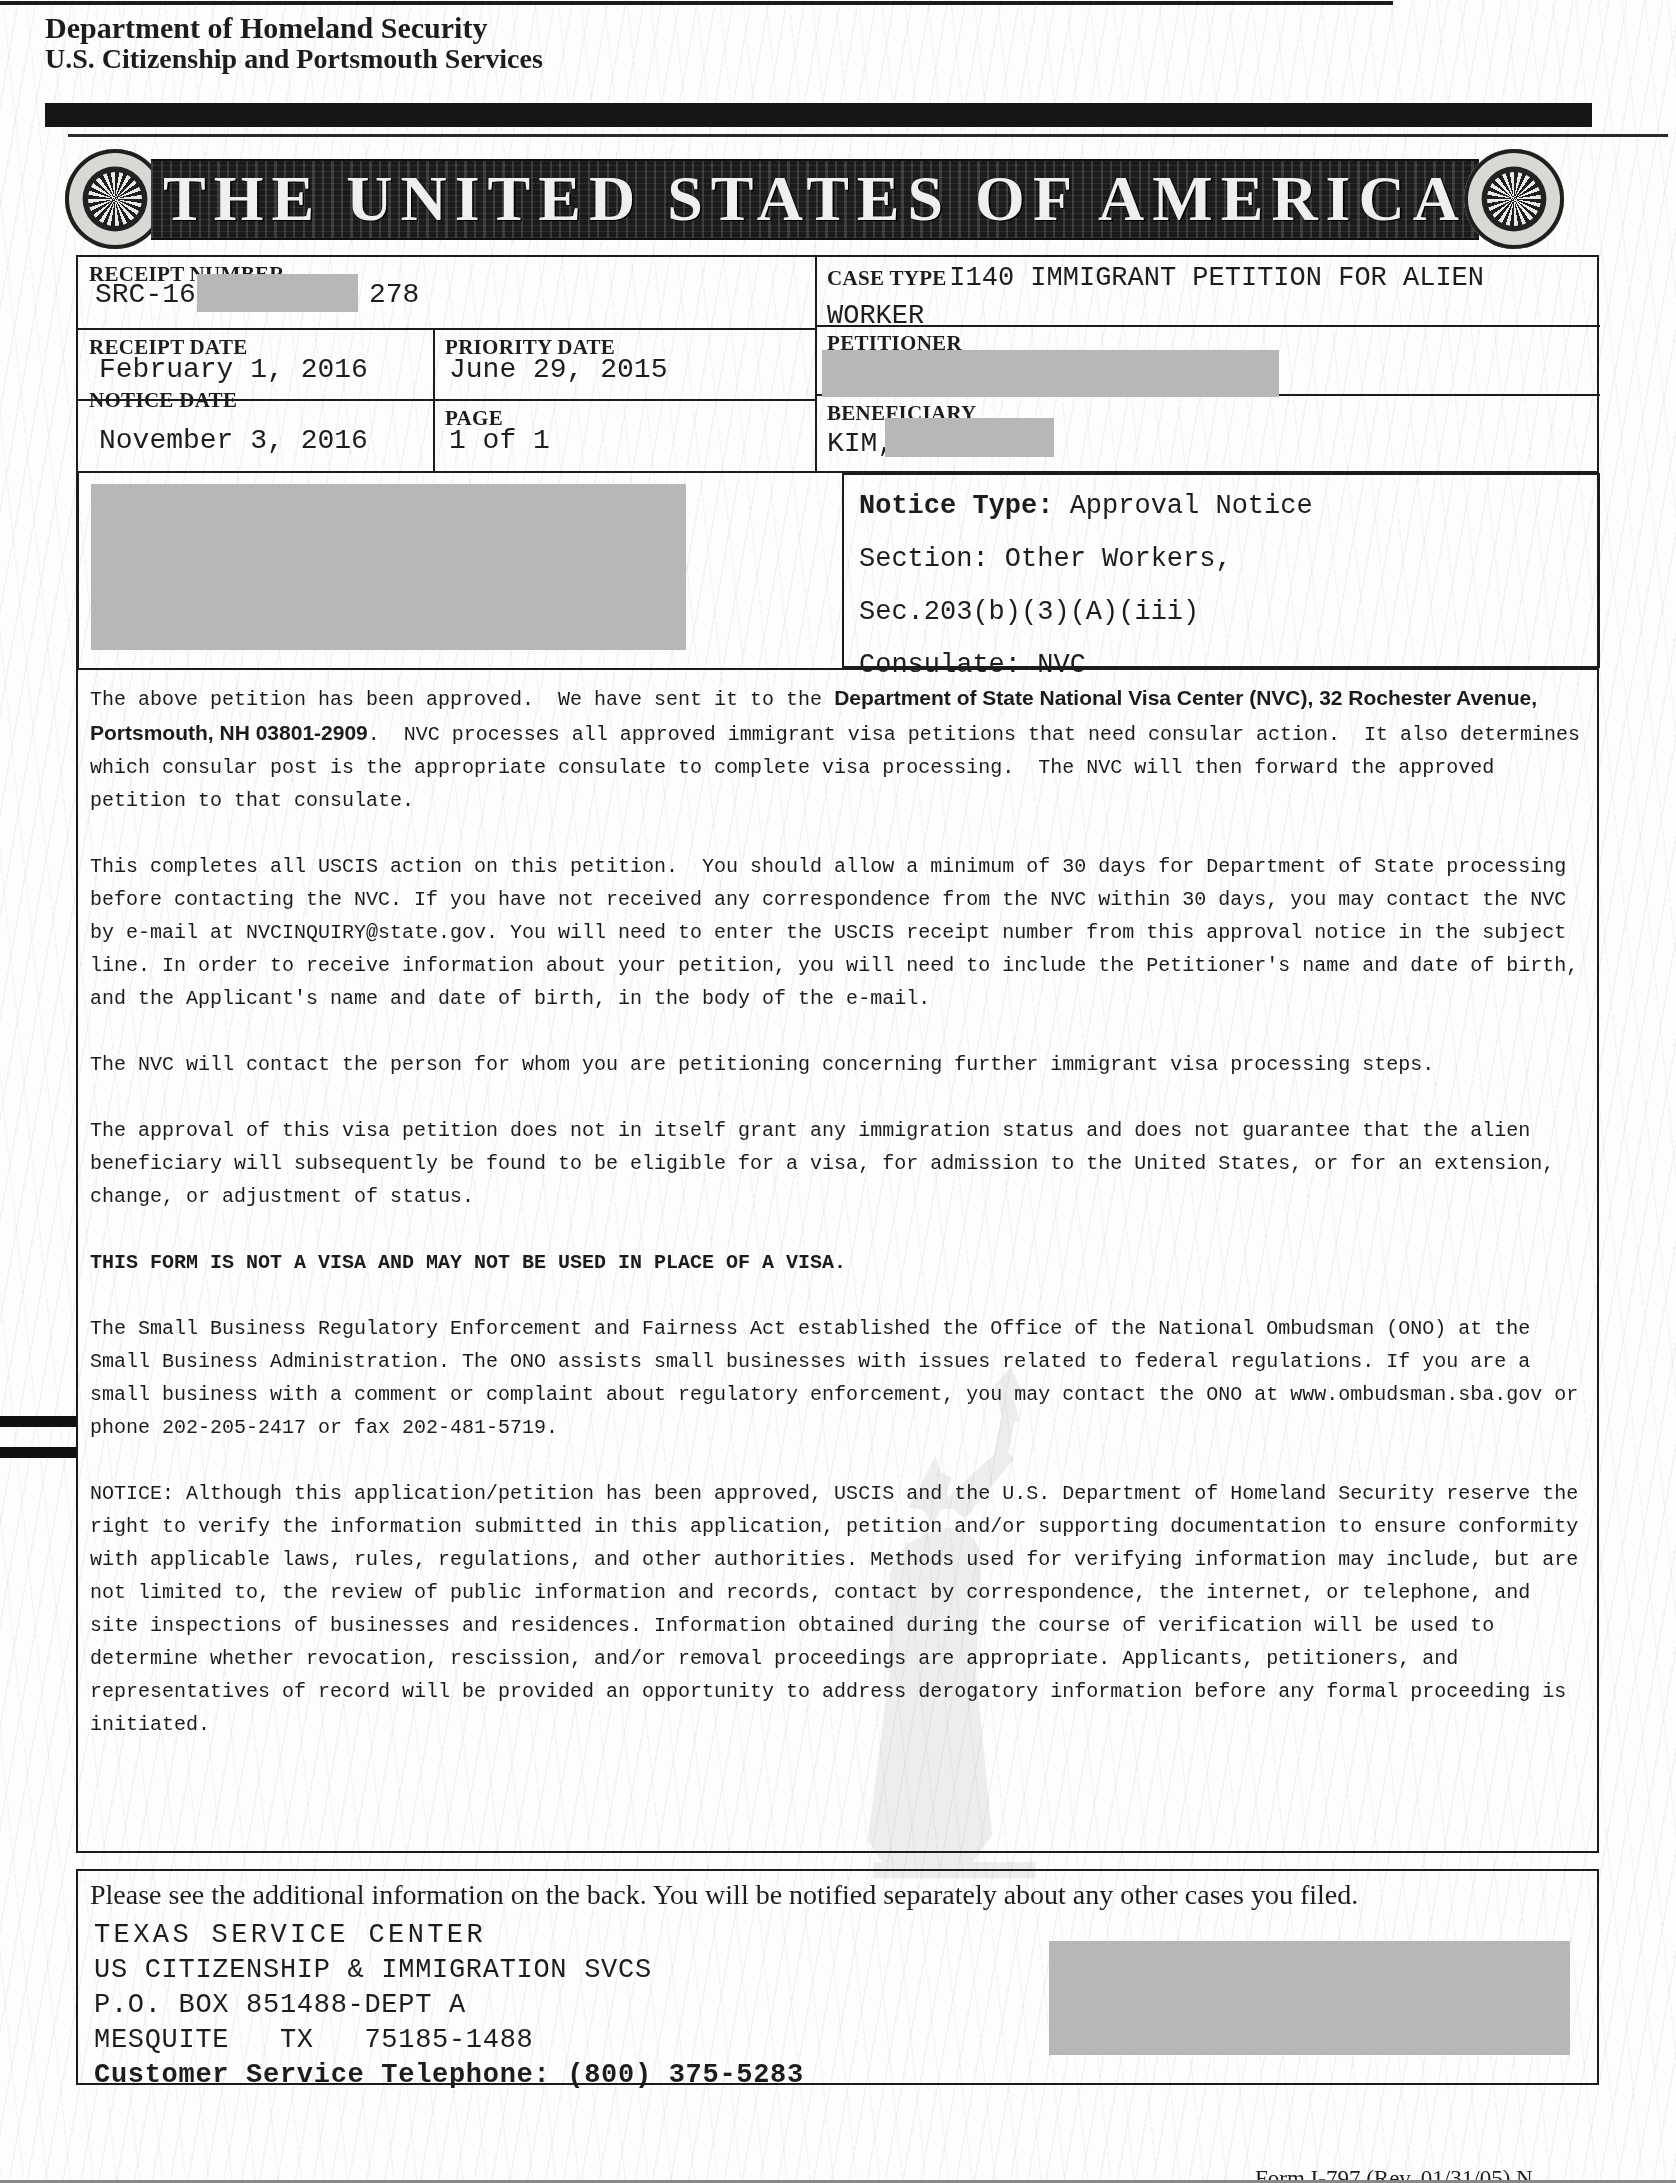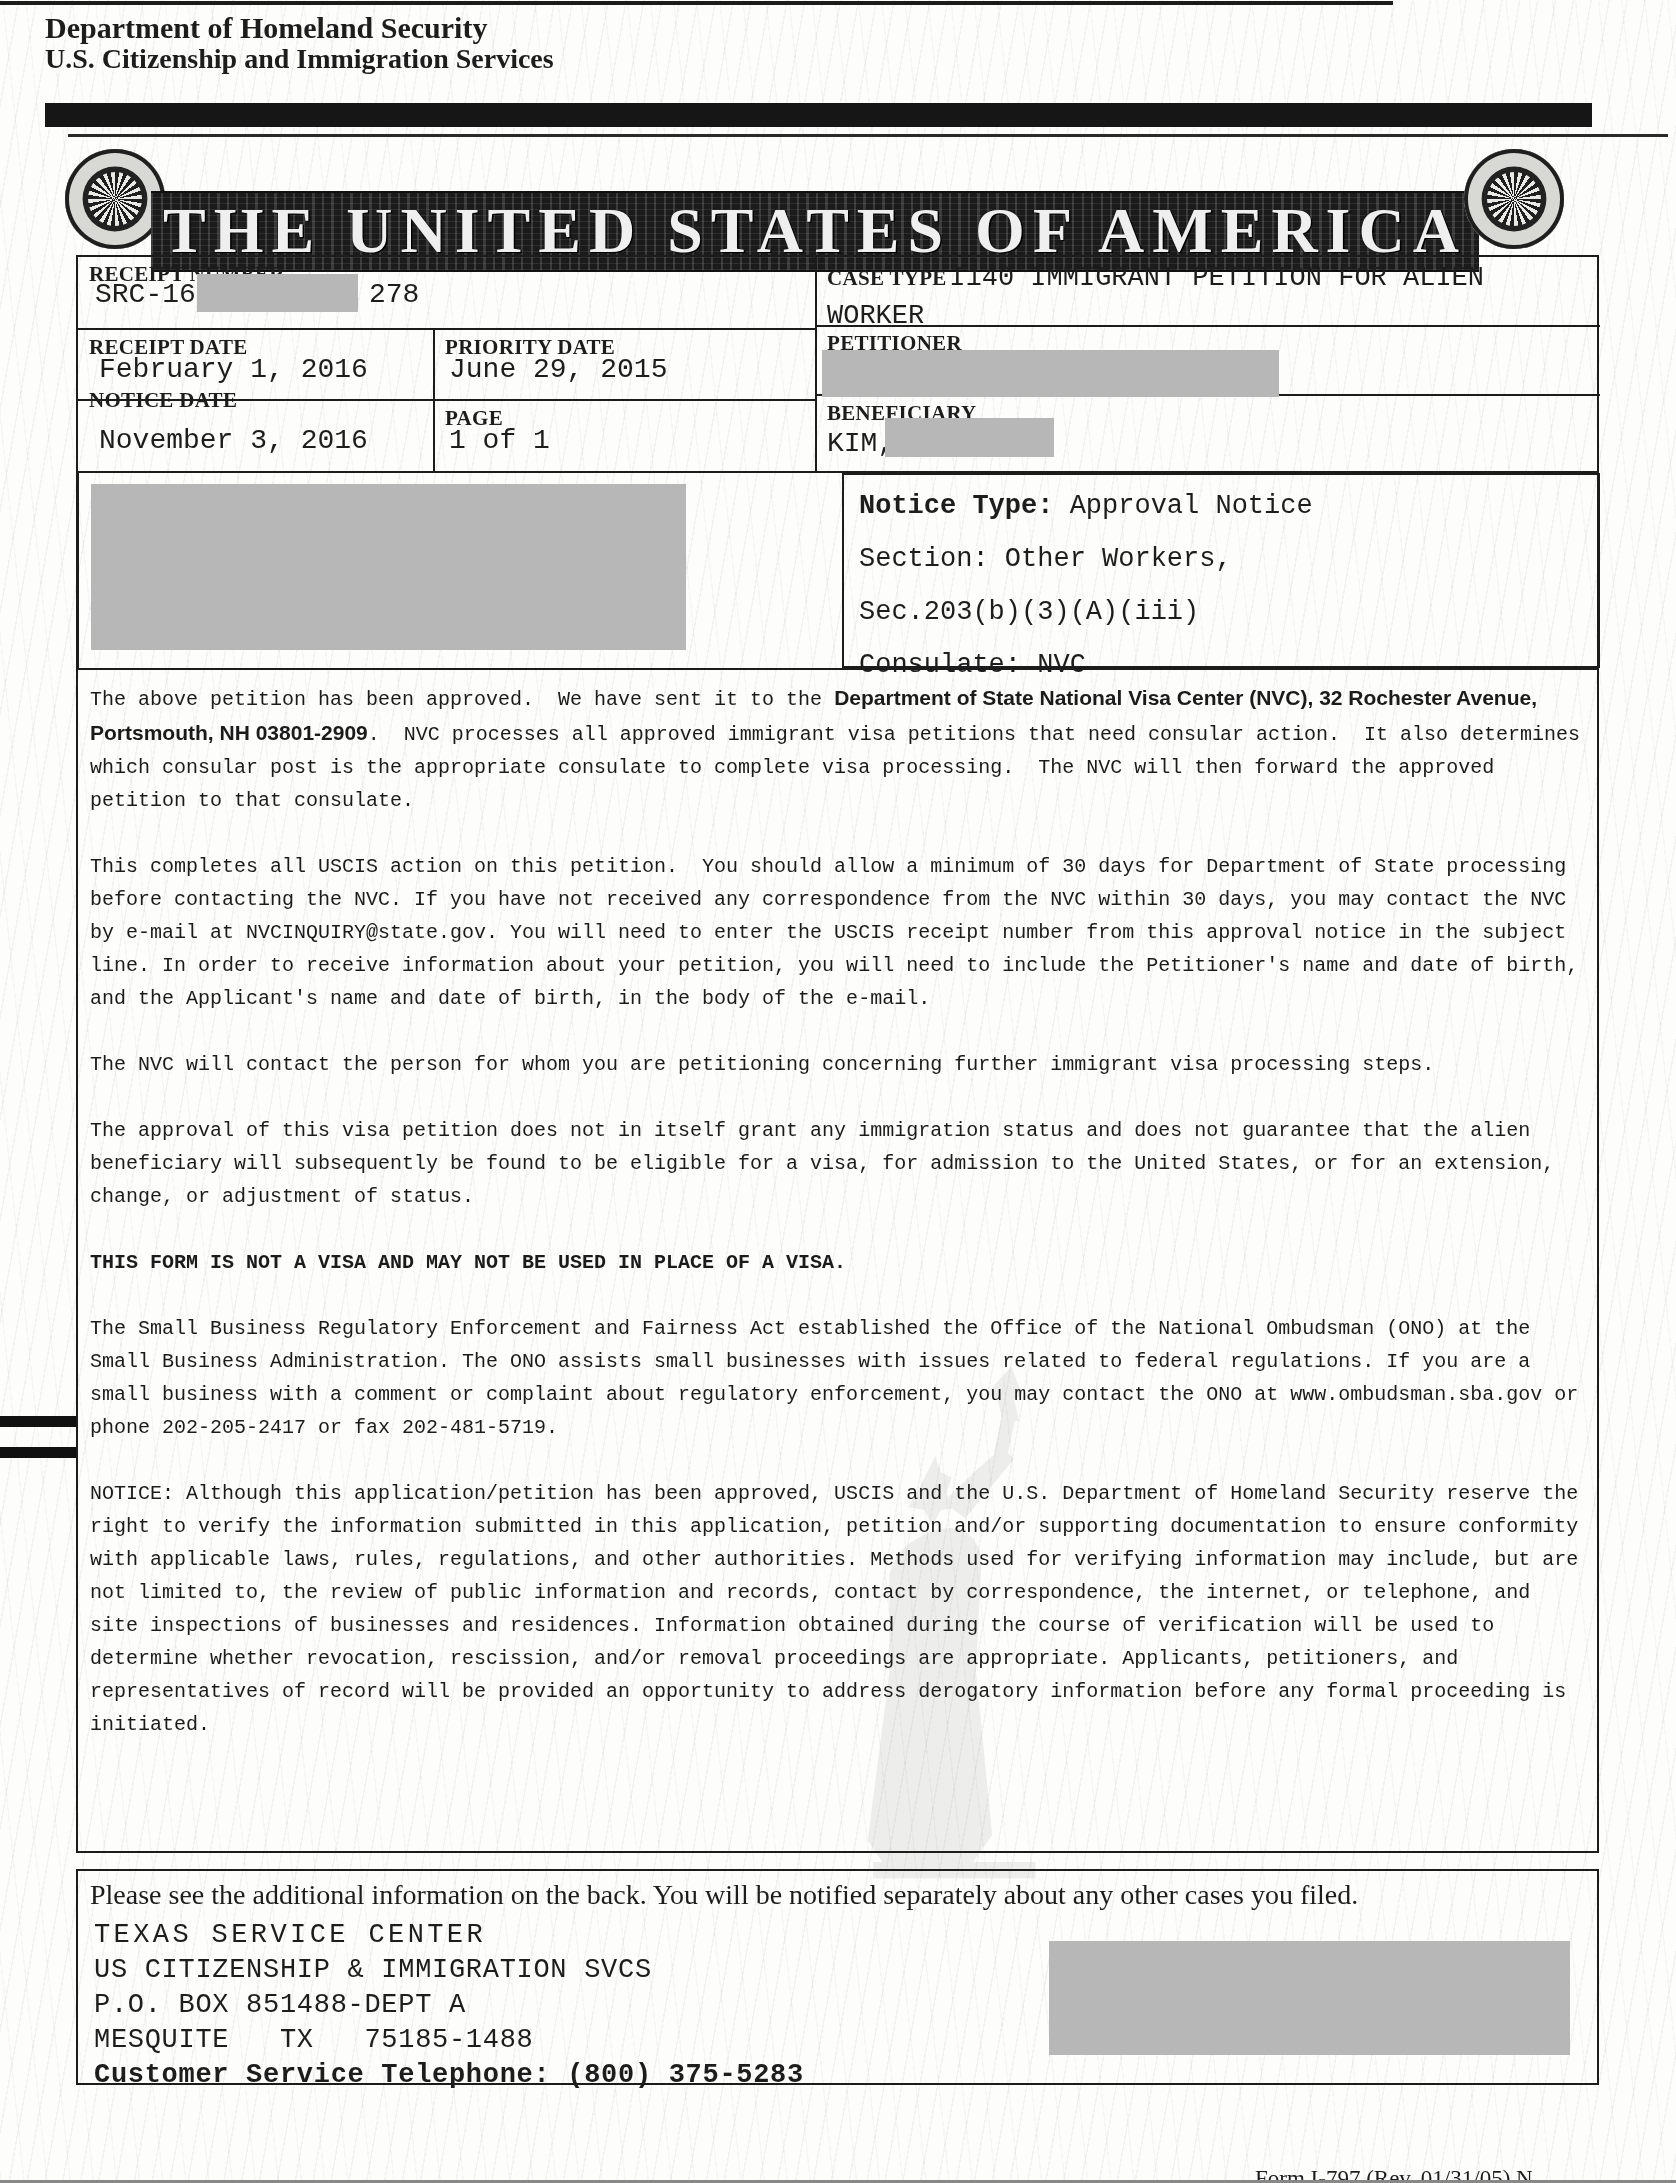--- a/index.html
+++ b/index.html
@@ -24,21 +24,21 @@
   .lbl{font-family:"Liberation Serif","DejaVu Serif",serif;font-weight:bold;font-size:21px;letter-spacing:0.3px;white-space:nowrap;}
   .val{font-family:"Liberation Mono","DejaVu Sans Mono",monospace;font-size:28px;white-space:nowrap;}
   
   #banner{position:absolute;left:64px;top:149px;width:1502px;height:101px;}
   #banner .band{
     position:absolute;left:87px;top:9.5px;width:1328px;height:81px;
     background:#1b1b1b;
     background-image:repeating-linear-gradient(90deg, rgba(255,255,255,.14) 0 2px, transparent 2px 9.5px),
                      repeating-linear-gradient(0deg, rgba(255,255,255,.08) 0 1.4px, transparent 1.4px 6px);
     border-top:2px solid #111;border-bottom:2px solid #111;
-    display:flex;align-items:center;justify-content:center;box-sizing:border-box;margin-top:32px;
+    display:flex;align-items:center;justify-content:center;box-sizing:border-box;
   }
   #banner .band .bannertext{
     font-family:"Liberation Serif","DejaVu Serif",serif;font-weight:bold;
     font-size:64px;letter-spacing:8px;color:#efefef;white-space:nowrap;
     text-shadow:0 0 1.4px #000, 1.4px 1.4px 0 #000;
   }
   .rosette{
     position:absolute;top:0;width:100px;height:100px;border-radius:50%;
     background:repeating-conic-gradient(#1f1f1f 0 9deg, #e9e9e6 9deg 18deg);
     box-shadow:inset 0 0 0 4px #1f1f1f, inset 0 0 0 17.6px #d8d8d4, inset 0 0 0 23px #222;
@@ -54,21 +54,21 @@
   .watermark{position:absolute;left:676px;top:683px;opacity:.075;pointer-events:none;}
 </style>
 </head>
 <body>
 
 <div id="page">
 
   <div class="rule" style="left:0;top:1.4px;width:1393px;height:3.4px;"></div>
 
   <div class="abs serif b" style="left:45px;top:10.8px;font-size:30px;">Department of Homeland Security</div>
-  <div class="abs serif b" style="left:45px;top:43px;font-size:28px;">U.S. Citizenship and Immigration Services</div>
+  <div class="abs serif b" style="left:45px;top:43px;font-size:28px;">U.S. Citizenship and Portsmouth Services</div>
 
   <div class="rule" style="left:45px;top:103px;width:1547px;height:24px;background:#161616;"></div>
   <div class="rule" style="left:68px;top:134px;width:1600px;height:3.4px;background:#2a2a2a;"></div>
 
   <div id="banner">
     <div class="rosette" style="left:1.4px;"></div>
     <div class="band">
       <span class="bannertext">THE UNITED STATES OF AMERICA</span>
     </div>
     <div class="rosette" style="left:1400px;"></div>

